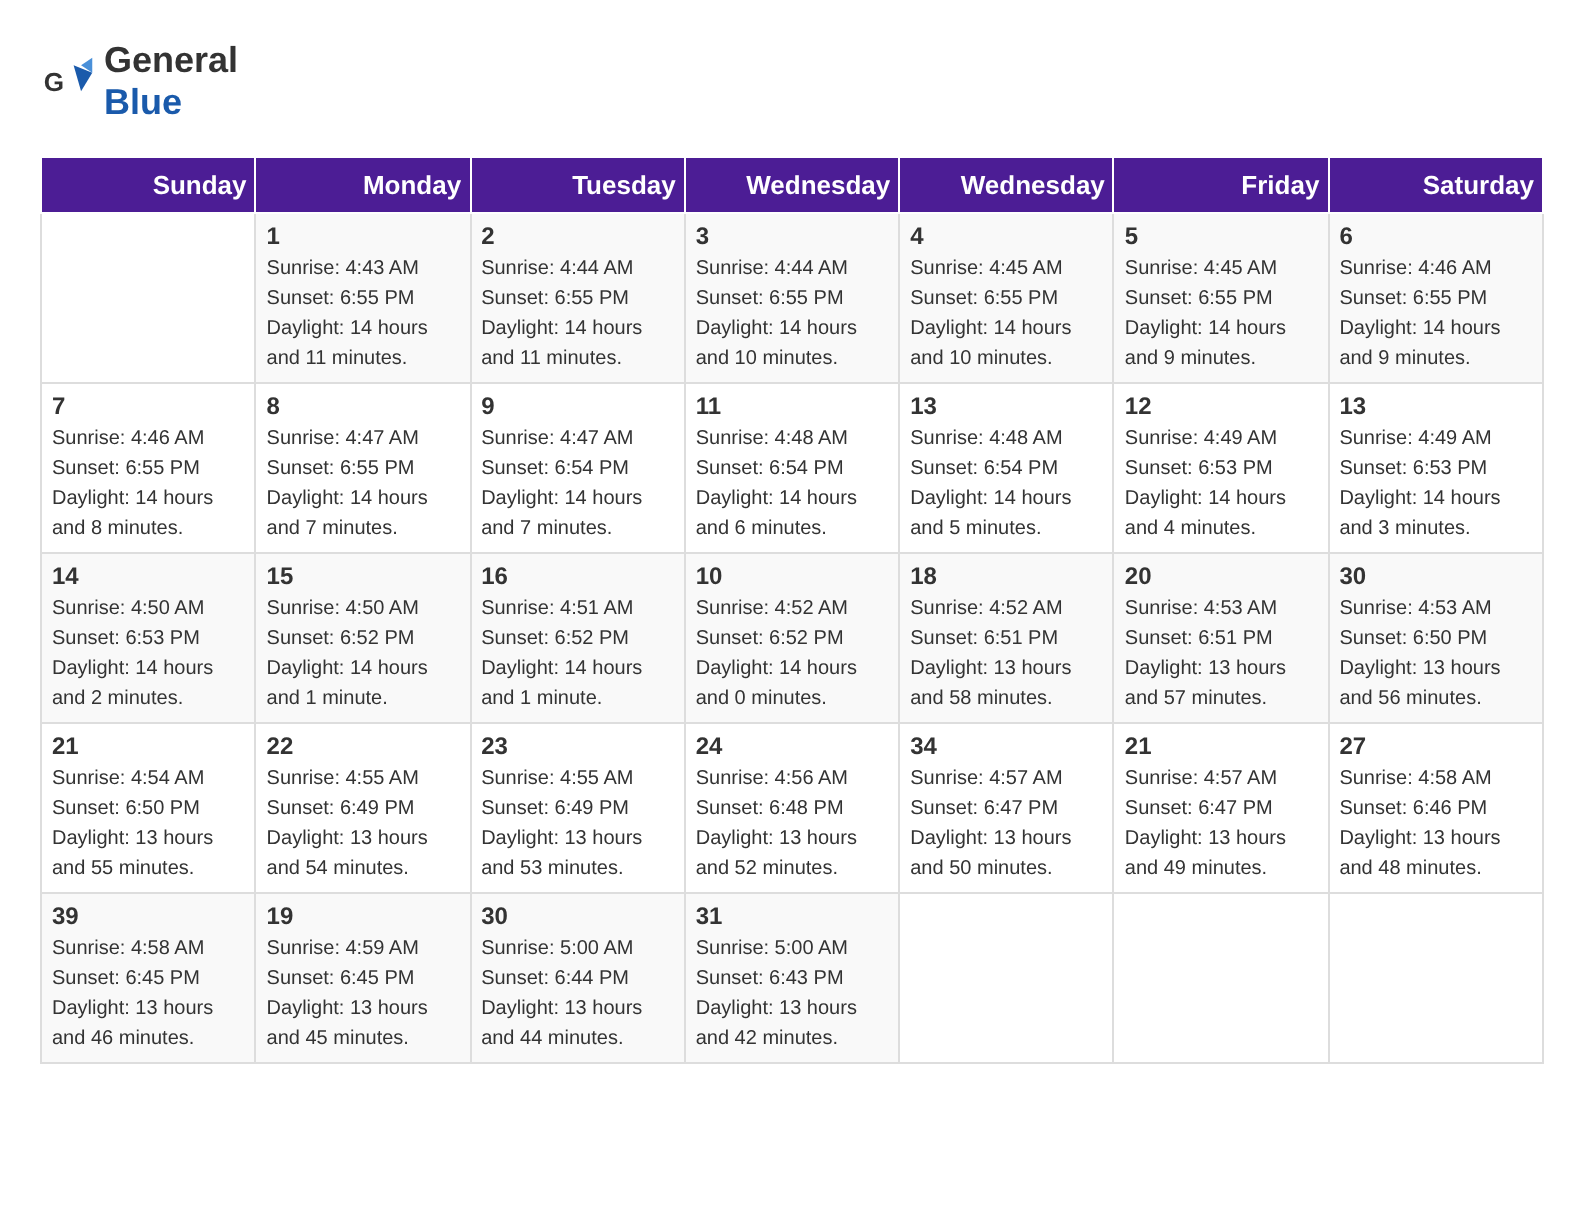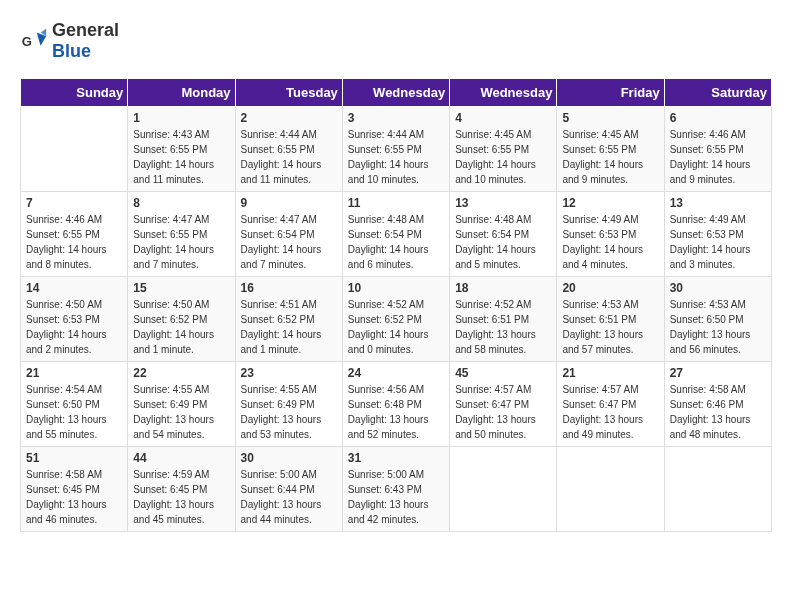--- a/index.html
+++ b/index.html
@@ -171,31 +171,31 @@
       </tr>
       <tr>
         <td><span class="day-number">21</span>
         <span class="day-detail">Sunrise: 4:54 AM<br>Sunset: 6:50 PM<br>Daylight: 13 hours and 55 minutes.</span></td>
         <td><span class="day-number">22</span>
         <span class="day-detail">Sunrise: 4:55 AM<br>Sunset: 6:49 PM<br>Daylight: 13 hours and 54 minutes.</span></td>
         <td><span class="day-number">23</span>
         <span class="day-detail">Sunrise: 4:55 AM<br>Sunset: 6:49 PM<br>Daylight: 13 hours and 53 minutes.</span></td>
         <td><span class="day-number">24</span>
         <span class="day-detail">Sunrise: 4:56 AM<br>Sunset: 6:48 PM<br>Daylight: 13 hours and 52 minutes.</span></td>
-        <td><span class="day-number">45</span>
+        <td><span class="day-number">34</span>
         <span class="day-detail">Sunrise: 4:57 AM<br>Sunset: 6:47 PM<br>Daylight: 13 hours and 50 minutes.</span></td>
         <td><span class="day-number">21</span>
         <span class="day-detail">Sunrise: 4:57 AM<br>Sunset: 6:47 PM<br>Daylight: 13 hours and 49 minutes.</span></td>
         <td><span class="day-number">27</span>
         <span class="day-detail">Sunrise: 4:58 AM<br>Sunset: 6:46 PM<br>Daylight: 13 hours and 48 minutes.</span></td>
       </tr>
       <tr>
-        <td><span class="day-number">51</span>
+        <td><span class="day-number">39</span>
         <span class="day-detail">Sunrise: 4:58 AM<br>Sunset: 6:45 PM<br>Daylight: 13 hours and 46 minutes.</span></td>
-        <td><span class="day-number">44</span>
+        <td><span class="day-number">19</span>
         <span class="day-detail">Sunrise: 4:59 AM<br>Sunset: 6:45 PM<br>Daylight: 13 hours and 45 minutes.</span></td>
         <td><span class="day-number">30</span>
         <span class="day-detail">Sunrise: 5:00 AM<br>Sunset: 6:44 PM<br>Daylight: 13 hours and 44 minutes.</span></td>
         <td><span class="day-number">31</span>
         <span class="day-detail">Sunrise: 5:00 AM<br>Sunset: 6:43 PM<br>Daylight: 13 hours and 42 minutes.</span></td>
         <td class="empty-cell"></td>
         <td class="empty-cell"></td>
         <td class="empty-cell"></td>
       </tr>
     </tbody>

